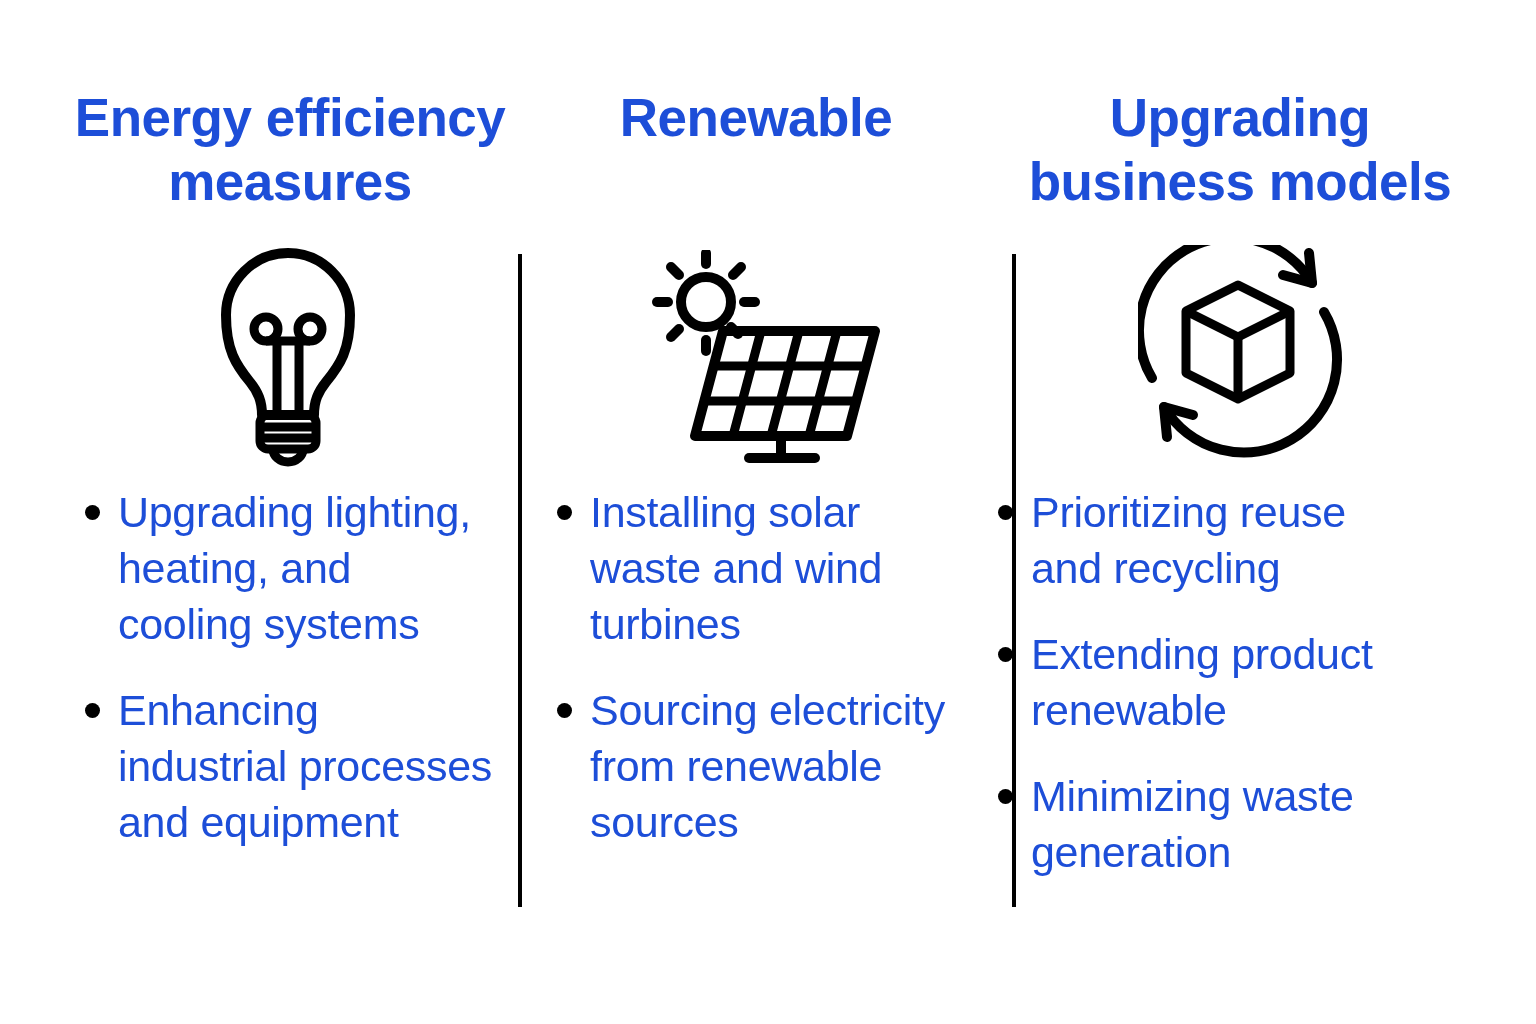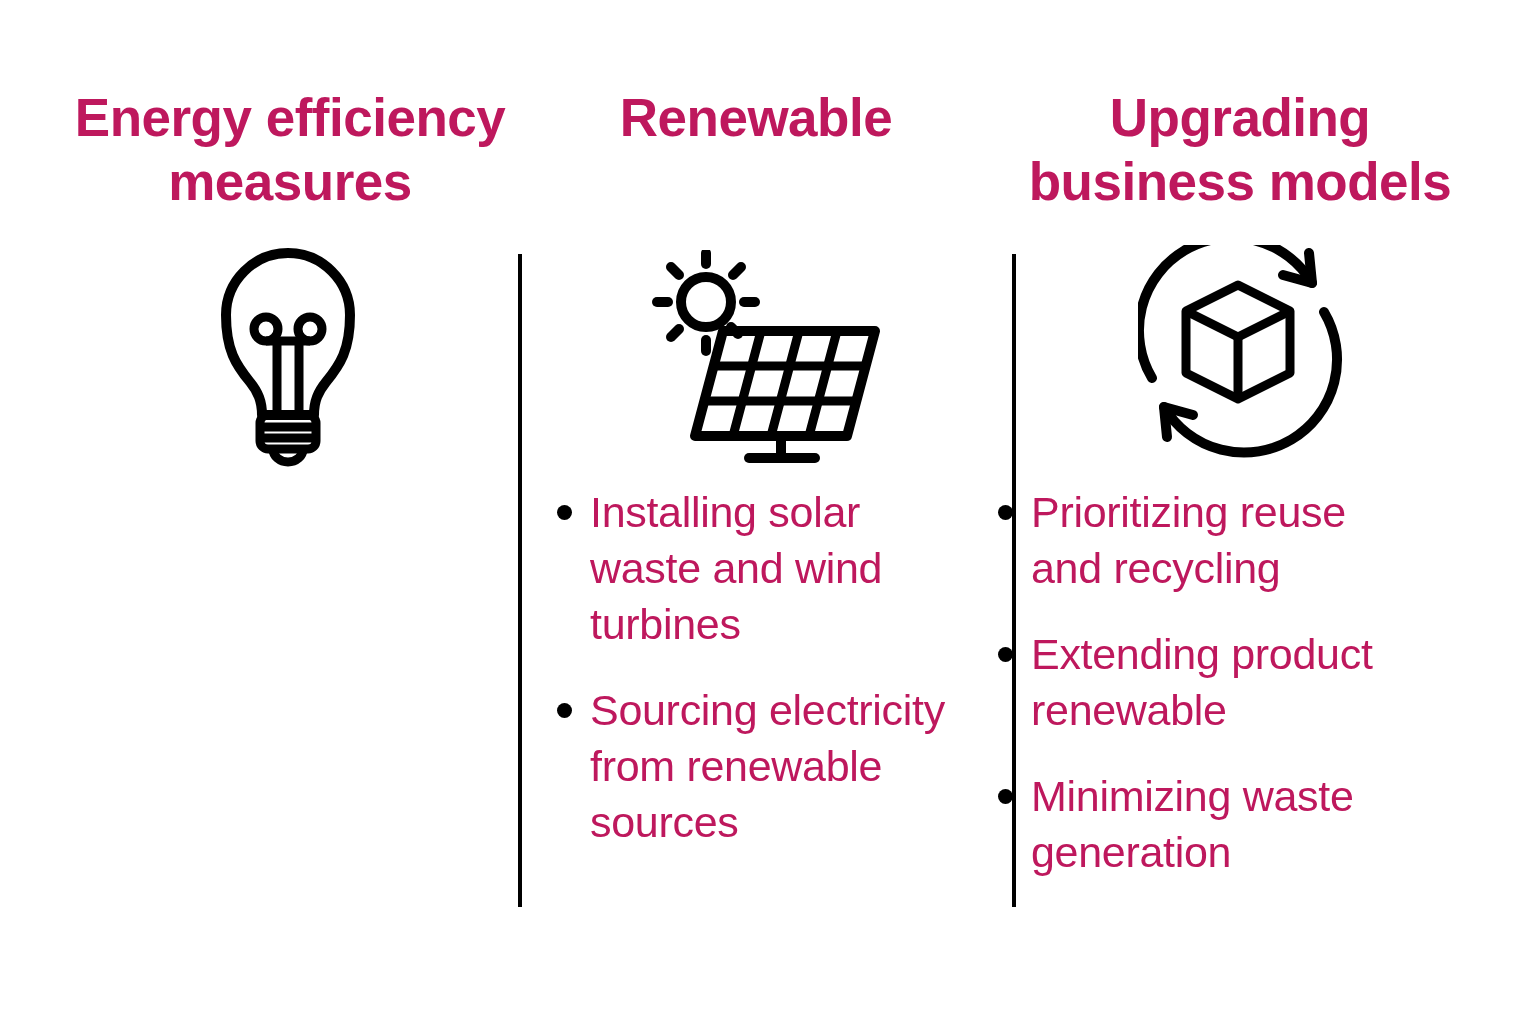--- a/index.html
+++ b/index.html
@@ -1,18 +1,18 @@
 <!DOCTYPE html>
 <html><head>
 <meta charset="utf-8">
 <style>
   html,body{margin:0;padding:0;background:#fff;}
   .canvas{
     position:relative;width:1536px;height:1024px;background:#ffffff;
-    font-family:"Liberation Sans","DejaVu Sans",sans-serif;color:#be185d;
+    font-family:"Liberation Sans","DejaVu Sans",sans-serif;color:#1d4ed8;
     overflow:hidden;
   }
   .divider{position:absolute;top:254px;width:4px;height:653px;background:#000;}
   .col-title{
     position:absolute;top:86px;margin:0;text-align:center;
     font-size:53px;line-height:64px;font-weight:700;letter-spacing:-0.5px;
   }
   .col-title span{display:block;white-space:nowrap;}
   .icon{position:absolute;}
   ul.bullets{
@@ -50,20 +50,34 @@
     <path class="s rj" d="M 101,168 L 49,168 C 49,154 45,145 37,135 C 23,118 13,103 13,68 C 13,34 41,6 75,6 C 109,6 137,34 137,68 C 137,103 127,118 113,135 C 105,145 101,154 101,168 Z"></path>
     <circle class="s9" cx="53" cy="82" r="12"></circle>
     <circle class="s9" cx="97" cy="82" r="12"></circle>
     <path class="s9" d="M 53,94 H 97"></path>
     <path class="s9" d="M 64,94 V 168 M 86,94 V 168"></path>
     <rect class="s9 rj" x="47" y="168" width="56" height="34" rx="8"></rect>
     <path class="s9" d="M 48,180 H 102 M 48,191 H 102" stroke-width="7"></path>
     <path class="s9" d="M 60,202 A 15,13 0 0 0 90,202"></path>
   </svg>
 
+  <ul class="bullets" style="left:85px">
+    <li>
+      <span class="dot"></span>
+      <div class="line">Upgrading lighting,</div>
+      <div class="line">heating, and</div>
+      <div class="line">cooling systems</div>
+    </li>
+    <li>
+      <span class="dot"></span>
+      <div class="line">Enhancing</div>
+      <div class="line">industrial processes</div>
+      <div class="line">and equipment</div>
+    </li>
+  </ul>
 
   <h2 class="col-title" style="left:520px;width:472px">
     <span>Renewable</span>
   </h2>
 
   <svg class="icon" style="left:648px;top:250px" width="240" height="220" viewBox="0 0 240 220" aria-hidden="true">
     <circle class="s" cx="58" cy="52" r="25"></circle>
     <path class="s rc" d="M 58,14 V 3"></path>
     <path class="s rc" d="M 58,90 V 101"></path>
     <path class="s rc" d="M 96,52 H 107"></path>

